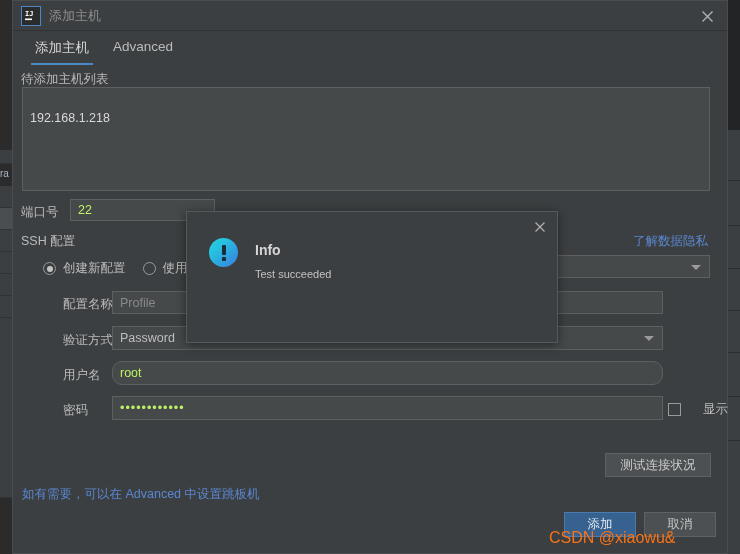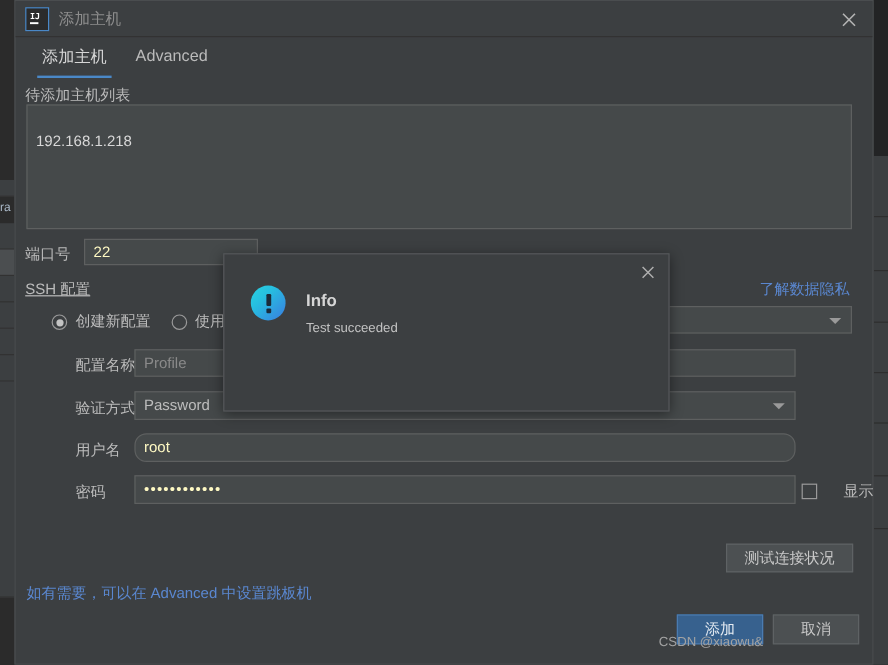--- a/index.html
+++ b/index.html
@@ -69,21 +69,21 @@
     content: ""; position: absolute; left: 8px; right: 8px; bottom: 0;
     height: 2px; background: #4a88c7;
   }
 
   
   .lbl {
     position: absolute; font-size: 12.5px; color: #bbbbbb; white-space: nowrap;
   }
   .field {
     position: absolute; background: #45494a; border: 1px solid #5e6060;
-    color: #fef9c3; font-size: 12.5px;
+    color: #bef264; font-size: 12.5px;
     font-family: "Liberation Sans", "DejaVu Sans", sans-serif;
     padding: 0 7px; outline: none;
   }
   .field.placeholder-ish { color: #8a8a8a; }
   textarea.field { padding: 22px 7px; resize: none; line-height: 16px; color: #d8d8d8; }
 
   .combo {
     position: absolute; background: #45494a; border: 1px solid #5e6060;
   }
   .combo .arrow {
@@ -171,21 +171,21 @@
   .info-ok {
     position: absolute; left: 276px; top: 87px; width: 70px; height: 24px;
     background: #37618e; border: 1px solid #4a7bb0; color: #ffffff;
     font-size: 12.5px; font-weight: bold; cursor: pointer;
     display: flex; align-items: center; justify-content: center;
   }
 
   
   .watermark {
     position: absolute; left: 548px; top: 528px;
-    font-size: 11px; color: #a3a3a3; white-space: nowrap; text-align: right;
+    font-size: 16px; color: #f97316; white-space: nowrap; text-align: right;
   }
 </style>
 </head>
 <body>
 
 <div id="root">
 
   <div class="bg-strip" style="left:0;top:150px;width:12px;height:14px;"></div>
   <div class="bg-left-text">ra</div>
   <div class="bg-strip" style="left:0;top:186px;width:12px;height:22px;"></div>
@@ -228,21 +228,21 @@
       <div class="tab active">添加主机</div>
       <div class="tab">Advanced</div>
     </div>
 
     <div class="lbl" style="left:8px;top:70px;">待添加主机列表</div>
     <textarea class="field" style="left: 9px; top: 86px; width: 688px; height: 104px;">192.168.1.218</textarea>
 
     <div class="lbl" style="left:8px;top:203px;">端口号</div>
     <input class="field" style="left: 57px; top: 198px; width: 145px; height: 22px;" value="22">
 
-    <div class="lbl" style="left:8px;top:232px;text-decoration:underline;">SSH 配置</div>
+    <div class="lbl" style="left:8px;top:232px;">SSH 配置</div>
     <div class="link" style="left:620px;top:232px;">了解数据隐私</div>
 
     <div class="radio-row" style="left:30px;top:259px;">
       <div class="radio checked"></div>
       <div class="radio-label">创建新配置</div>
       <div class="radio" style="margin-left:10px;"></div>
       <div class="radio-label">使用已有配置</div>
     </div>
 
     <div class="combo" style="left:384px;top:254px;width:313px;height:23px;">

